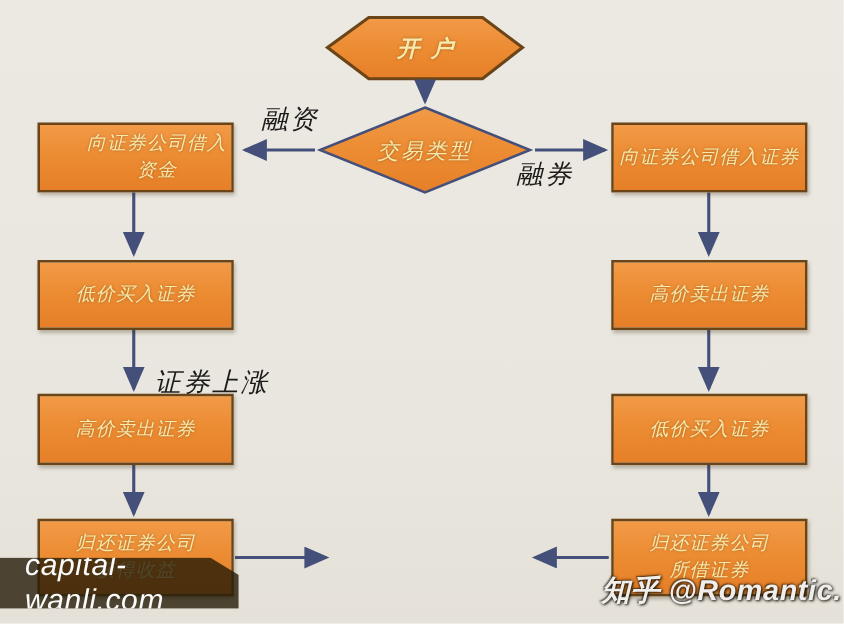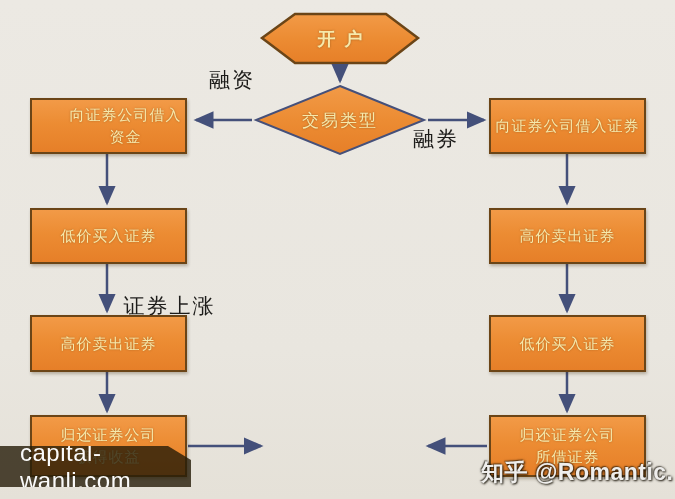--- a/index.html
+++ b/index.html
@@ -1,19 +1,20 @@
 <!DOCTYPE html>
 <html><head>
 <meta charset="utf-8">
 <style>
   html,body{margin:0;padding:0;}
   body{font-family:"Liberation Sans","DejaVu Sans",sans-serif;}
   #stage{
     position:relative;width:675px;height:499px;overflow:hidden;
     background:linear-gradient(180deg,#ece9e3 0%,#e9e6df 70%,#e5e1d8 100%);
+    font-style:italic;
   }
   .layer{position:absolute;left:0;top:0;}
   .node{
     position:absolute;
     background:linear-gradient(180deg,#f29a47 0%,#ec8c33 45%,#e67f28 100%);
     border:2px solid #6b4517;
     box-shadow:1px 2px 3px rgba(60,40,10,.3);
     display:flex;align-items:center;justify-content:center;
     box-sizing:border-box;
     color:#f7e9ab;
@@ -82,21 +83,21 @@
     <line x1="567" y1="264" x2="567" y2="311" stroke="#44507a" stroke-width="2.5" marker-end="url(#ah)"></line>
     <line x1="567" y1="372" x2="567" y2="411" stroke="#44507a" stroke-width="2.5" marker-end="url(#ah)"></line>
 
     <line x1="188" y1="446" x2="261" y2="446" stroke="#44507a" stroke-width="2.5" marker-end="url(#ah)"></line>
     <line x1="487" y1="446" x2="428" y2="446" stroke="#44507a" stroke-width="2.5" marker-end="url(#ah)"></line>
   </svg>
 
   <div class="node-label hex-label" style="left:272px;top:16px;width:136px;height:45px;">开户</div>
   <div class="node-label diamond-label" style="left:272px;top:98px;width:136px;height:44px;">交易类型</div>
 
-  <div class="flow-label" style="left:196px;top:64px;width:72px;height:32px;">融资</div>
+  <div class="flow-label" style="left:196px;top:79px;width:72px;height:32px;">融资</div>
   <div class="flow-label" style="left:400px;top:79px;width:72px;height:32px;margin-top:44px;">融券</div>
 
   <div class="node rect" style="left:30px;top:98px;width:157px;height:56px;padding-left:34px;">
     <span>向证券公司借入资金</span>
   </div>
   <div class="node rect" style="left:30px;top:208px;width:157px;height:56px;">
     <span>低价买入证券</span>
   </div>
   <div class="flow-label" style="left:112px;top:271px;width:115px;height:30px;margin-top:20px;">证券上涨</div>
   <div class="node rect" style="left:30px;top:315px;width:157px;height:57px;">

